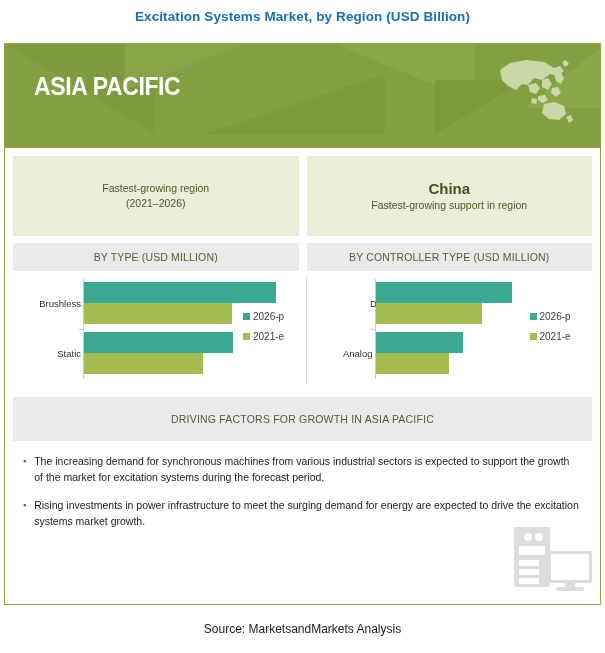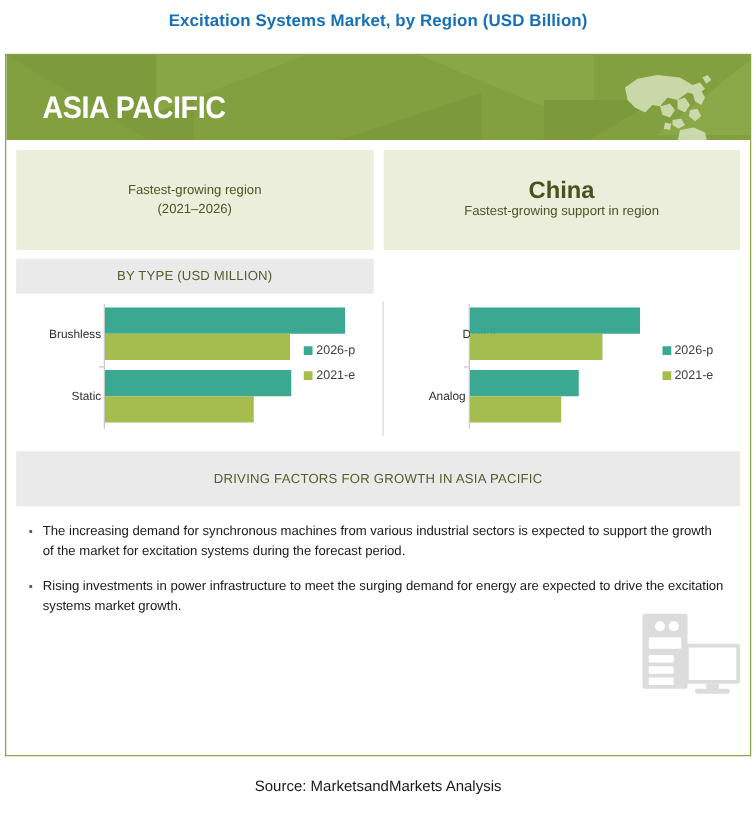--- a/index.html
+++ b/index.html
@@ -34,21 +34,21 @@
     height: 562px;
     border: 1px solid #8CA44A;
     box-sizing: border-box;
     background: #ffffff;
     overflow: hidden;
   }
 
   
   #region-banner {
     position: relative;
-    height: 68px;
+    height: 104px;
     background: #82A03F;
     overflow: hidden;
   }
   .poly {
     position: absolute;
     width: 0; height: 0;
     border-style: solid;
   }
   #region-name {
     position: absolute;
@@ -96,21 +96,21 @@
   }
   .fact-line-1 {
     font-size: 10.5px;
     line-height: 15px;
   }
   .fact-line-2 {
     font-size: 10.5px;
     line-height: 15px;
   }
   .fact-big {
-    font-size: 19px;
+    font-size: 15px;
     font-weight: bold;
     line-height: 19px;
     color: #4A5020;
   }
   .section-head {
     background: #EAEAEA;
     height: 28px;
     margin-top: 7px;
     display: flex;
     align-items: center;
@@ -287,20 +287,21 @@
         <div class="fact-line-1">Fastest-growing region</div>
         <div class="fact-line-2">(2021–2026)</div>
       </div>
       <div class="section-head">BY TYPE (USD MILLION)</div>
     </div>
     <div class="col">
       <div class="fact-panel">
         <div class="fact-big">China</div>
         <div class="fact-line-2">Fastest-growing support in region</div>
       </div>
+      <div class="section-head">BY CONTROLLER TYPE (USD MILLION)</div>
     </div>
   </div>
 
   <div id="charts-row">
     <div class="chart-divider"></div>
 
     <div class="chart-wrap">
       <div class="chart-inner">
         <div class="axis-line" style="left:70px;top:8px;height:100px;"></div>
         <div class="axis-tick" style="left:66px;top:58px;"></div>

